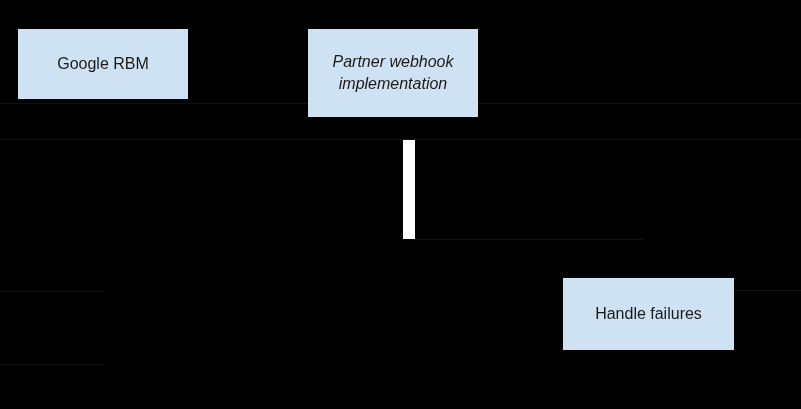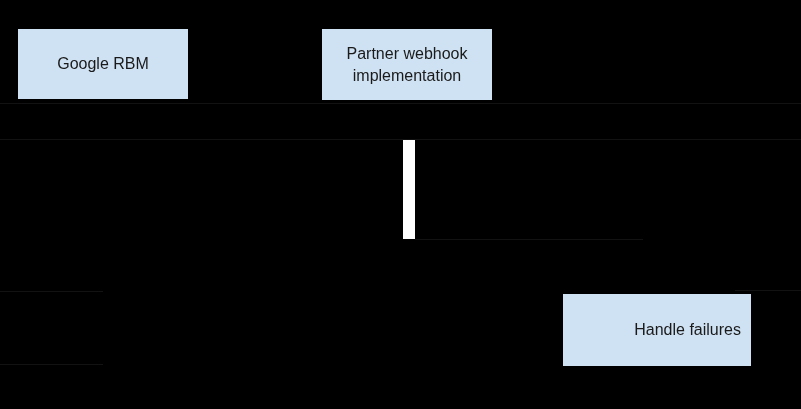--- a/index.html
+++ b/index.html
@@ -24,23 +24,23 @@
     justify-content: center;
     text-align: center;
     font-size: 16px;
     line-height: 22px;
   }
   .node .label {
     display: block;
     padding: 0 10px;
   }
   .participant-google   { left: 18px;  top: 29px;  width: 170px; height: 70px; }
-  .participant-partner  { left: 322px; top: 29px;  width: 170px; height: 71px; }
+  .participant-partner  { left: 308px; top: 29px;  width: 170px; height: 88px; font-style: italic; }
   .node-queue           { left: 558px; top: 142px; width: 172px; height: 73px; }
-  .node-failures        { left: 563px; top: 294px; width: 188px; height: 72px; justify-content: flex-end; }
+  .node-failures        { left: 563px; top: 278px; width: 171px; height: 72px; }
   .activation-bar {
     position: absolute;
     left: 403px; top: 140px; width: 12px; height: 99px;
     background: var(--activation_bar, #ffffff);
   }
   .hairline {
     position: absolute;
     height: 1px;
     background: var(--faint_line, #121212);
   }

